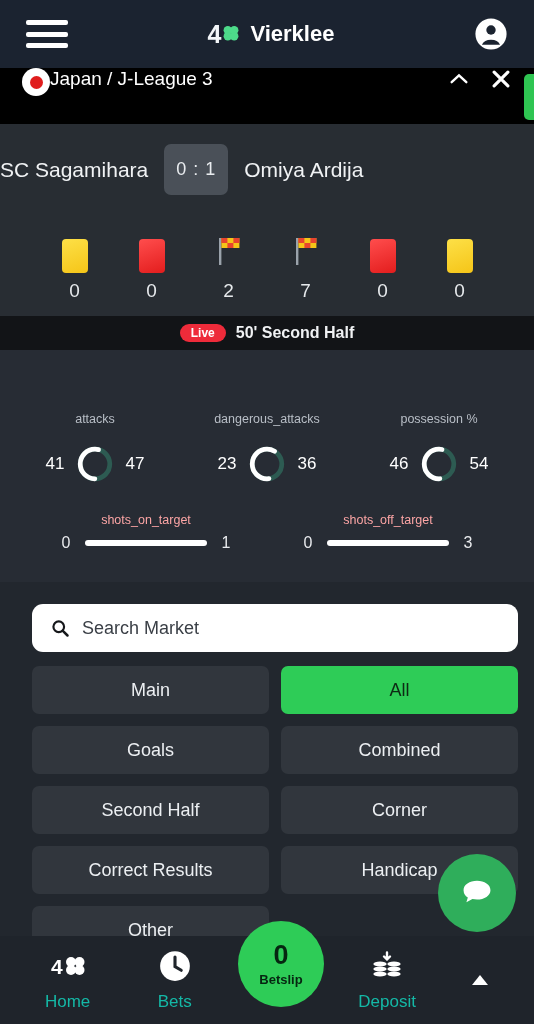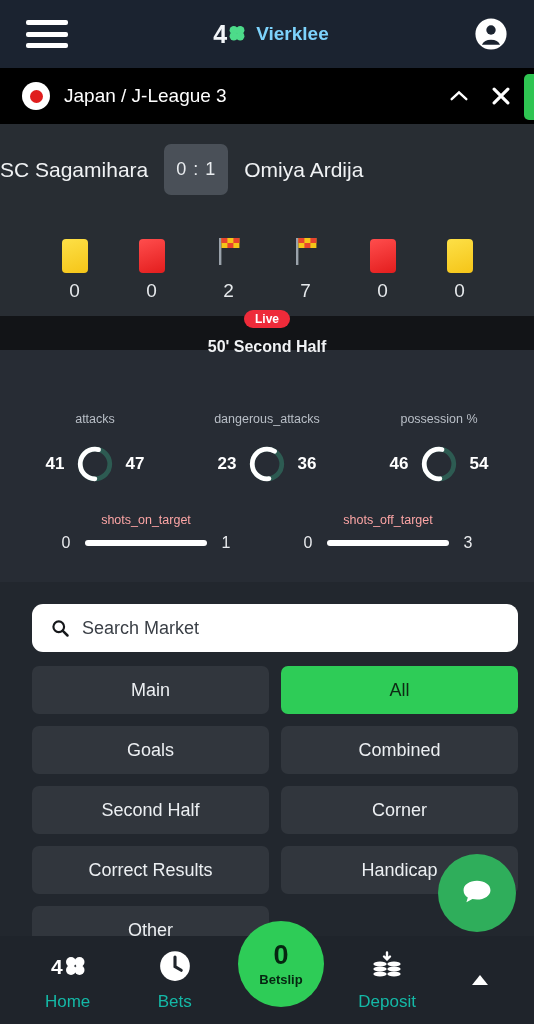--- a/index.html
+++ b/index.html
@@ -16,27 +16,27 @@
     height: 68px; background: #1b2330;
     display: flex; align-items: center; justify-content: space-between;
     padding: 0 26px;
   }
   .hamburger { width: 42px; height: 34px; display: flex; flex-direction: column;
     justify-content: space-between; cursor: pointer; padding: 3px 0; }
   .hamburger span { display: block; height: 5px; background: #fff; border-radius: 2px; }
   .brand { display: flex; align-items: center; gap: 2px; }
   .brand-four { font-size: 25px; font-weight: 700; color: #f2f5f8; letter-spacing: -1px; }
   .brand-clover { width: 22px; height: 22px; margin-right: 6px; margin-left: -2px; }
-  .brand-name { font-size: 19px; font-weight: 700; color: #7dd3fc; }
+  .brand-name { font-size: 22px; font-weight: 700; color: #ffffff; }
   .avatar-ico { width: 34px; height: 34px; }
 
   
   .league-bar {
     height: 56px; background: #000000;
-    display: flex; align-items: center; padding: 0 22px; gap: 14px;
+    display: flex; align-items: flex-start; padding: 0 22px; 
     position: relative;
   }
   .flag-jp { width: 28px; height: 28px; border-radius: 50%; background: #ffffff;
     display: flex; align-items: center; justify-content: center; flex: none; }
   .flag-jp i { width: 13px; height: 13px; border-radius: 50%; background: #e01d1d; display: block; }
   .league-name { color: #ffffff; font-size: 19px; flex: 1; }
   .league-actions { display: flex; align-items: center; gap: 20px; }
   .chev-up, .close-x { width: 22px; height: 22px; cursor: pointer; }
   .side-tab {
     position: absolute; right: -8px; top: 6px; width: 18px; height: 46px;
@@ -57,35 +57,35 @@
   }
   .stat-ico-col { width: 34px; text-align: center; }
   .card-ico { width: 26px; height: 34px; border-radius: 4px; margin: 0 auto; }
   .card-yellow { background: linear-gradient(160deg,#fde047,#f5c518); }
   .card-red { background: linear-gradient(160deg,#ff4d4d,#e31d1d); }
   .corner-ico { width: 30px; height: 34px; margin: 0 auto; }
   .ico-count { color: #e6e9ec; font-size: 19px; margin-top: 7px; }
 
   .live-row {
     background: #121417; height: 34px;
-    display: flex; align-items: center; justify-content: center; gap: 10px; flex-direction: column;
+    display: flex; align-items: center; justify-content: center; gap: 10px;
   }
   .live-badge {
     background: #ee2b3a; color: #fff; font-size: 12px; font-weight: 700;
     padding: 2px 11px; border-radius: 9px;
   }
   .live-text { color: #f0f2f4; font-size: 16px; font-weight: 600; }
 
   
   .stats-panel { background: #272c34; padding: 62px 0 30px; }
   .donut-row { display: flex; justify-content: center; gap: 22px; }
   .donut-group { width: 150px; text-align: center; }
   .donut-label { color: #b9bfc7; font-size: 12.5px; margin-bottom: 19px; }
   .donut-line { display: flex; align-items: center; justify-content: center; gap: 9px; }
-  .donut-val { color: #ffffff; font-size: 17px; font-weight: 700; min-width: 24px; }
+  .donut-val { color: #ffffff; font-size: 17px; font-weight: 400; min-width: 24px; }
   .donut-svg { width: 38px; height: 38px; }
 
   .bars-row { display: flex; justify-content: center; gap: 42px; margin-top: 30px; }
   .bar-group { width: 200px; text-align: center; }
   .bar-label { color: #fca5a5; font-size: 12.5px; margin-bottom: 7px; }
   .bar-line { display: flex; align-items: center; justify-content: center; gap: 12px; }
   .bar-val { color: #e8eaed; font-size: 16px; min-width: 14px; }
   .bar-track { width: 122px; height: 6px; background: #ffffff; border-radius: 3px; }
 
   

